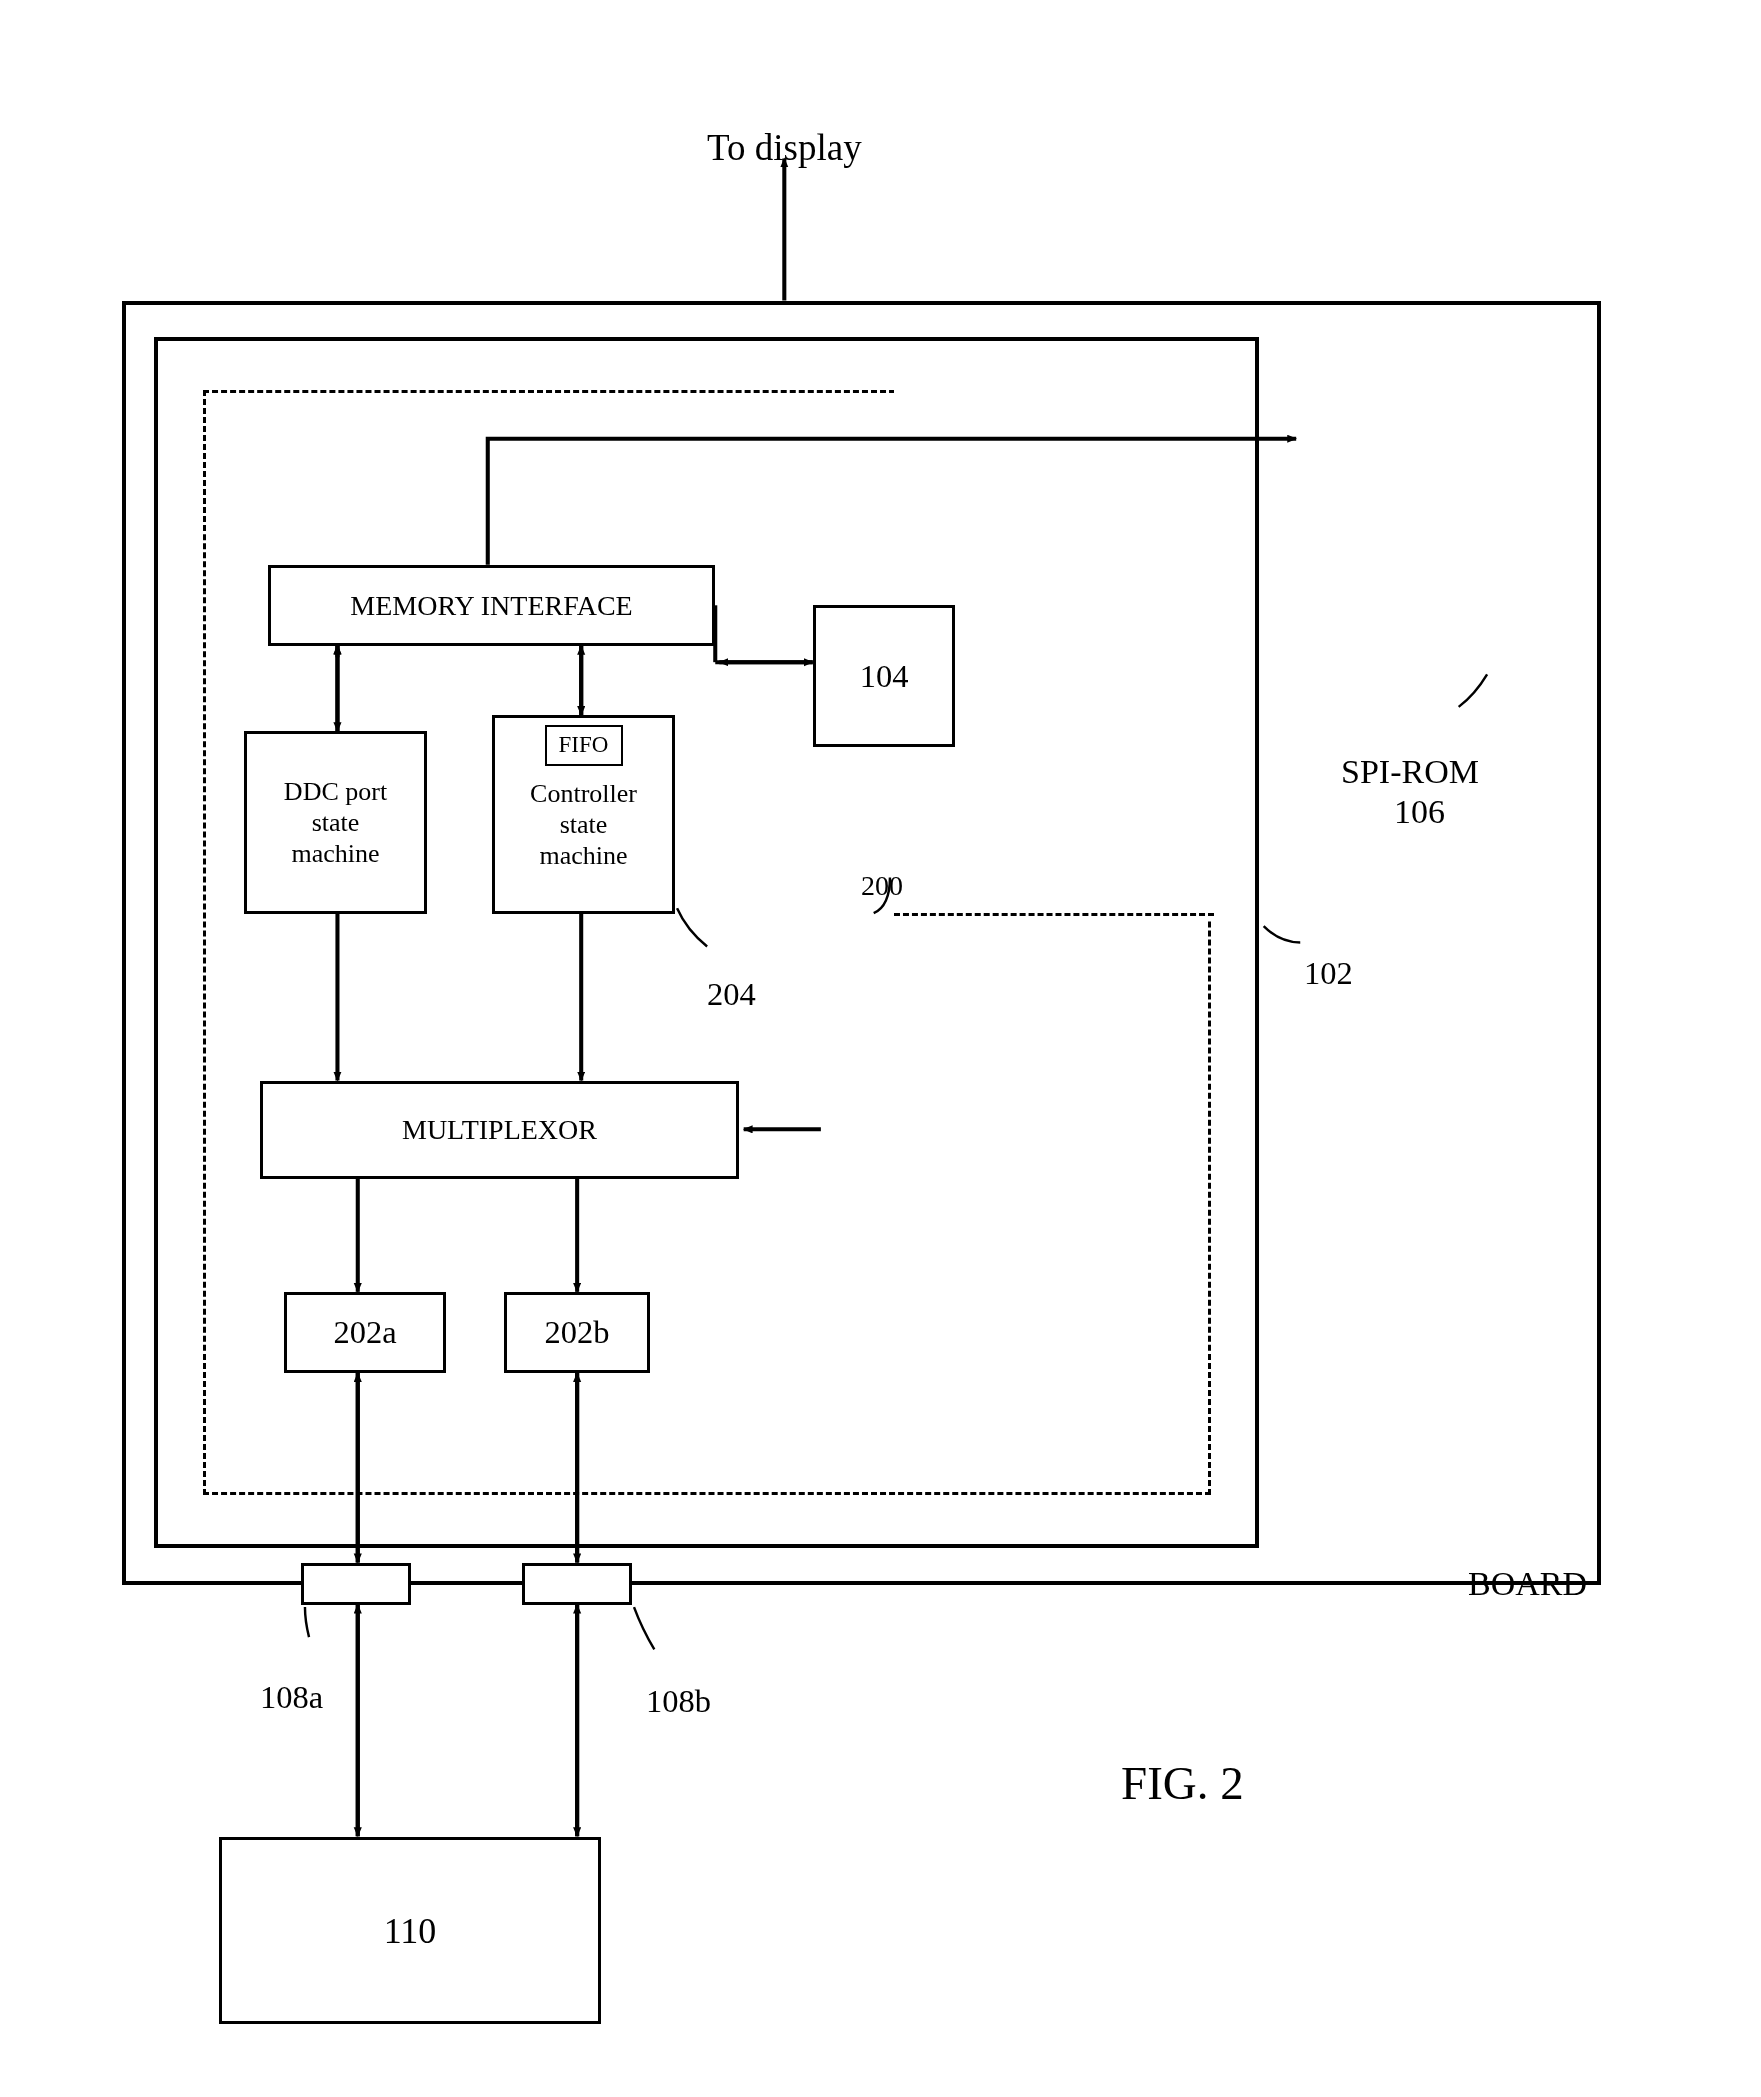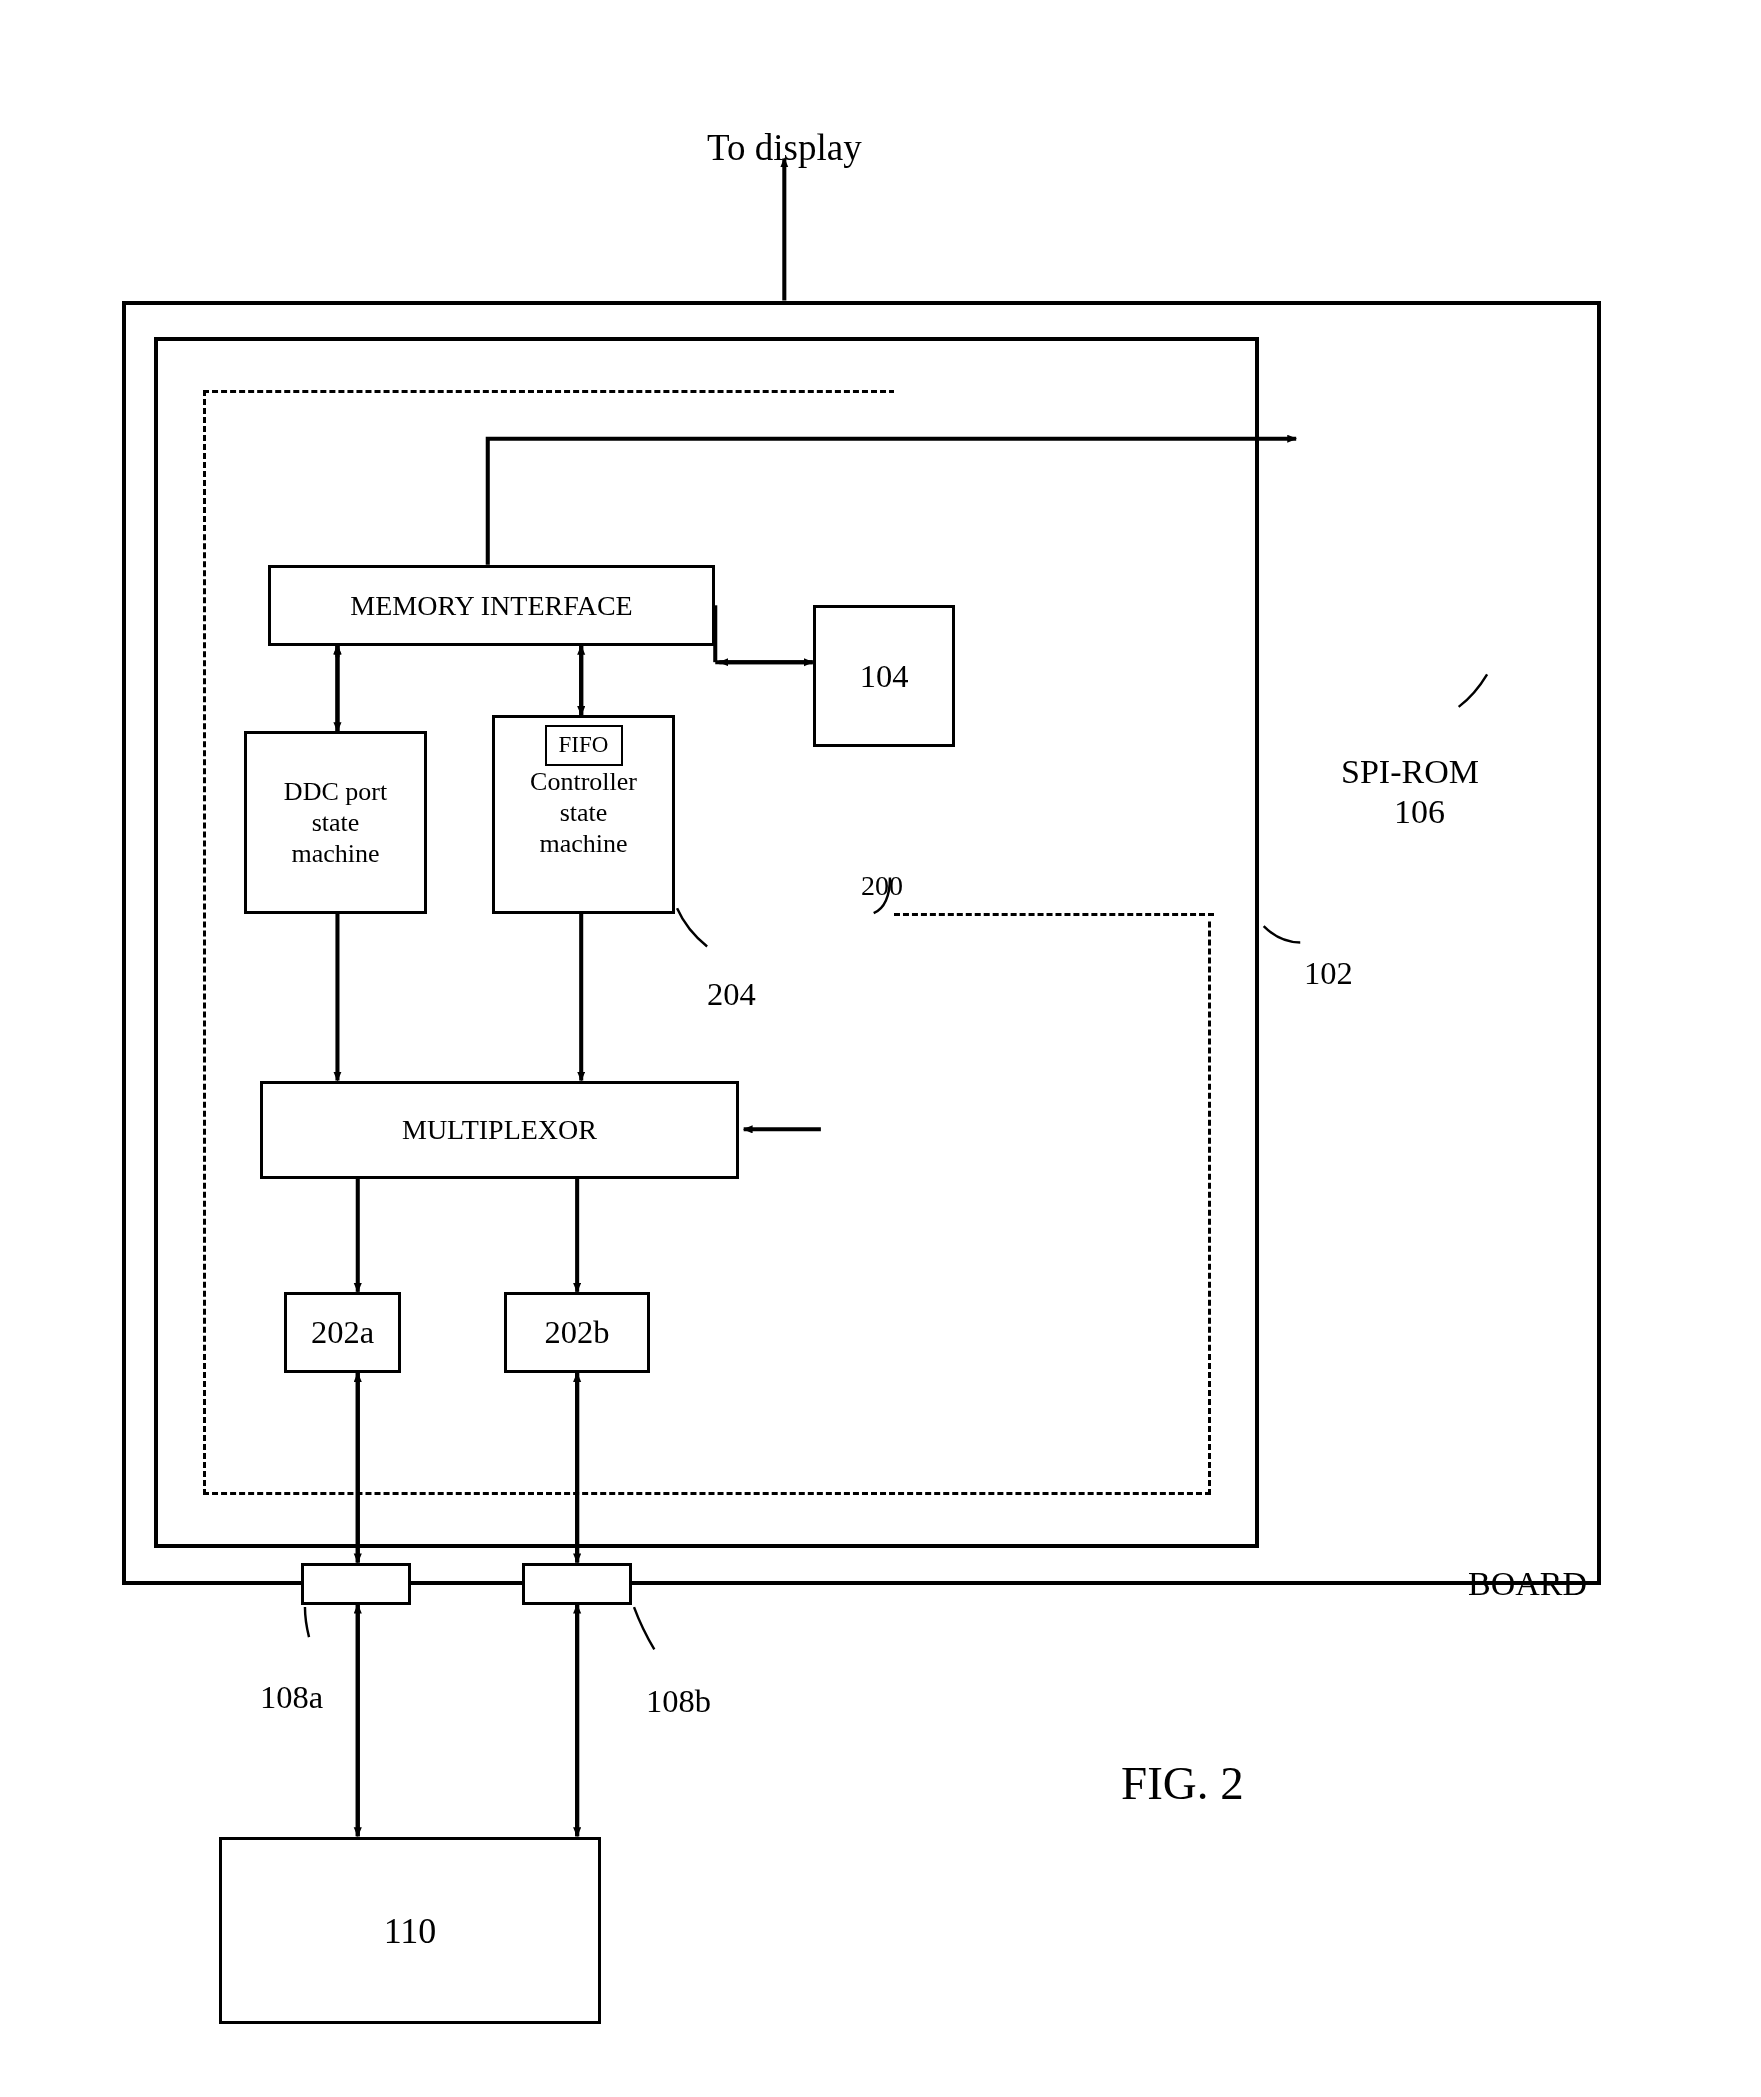--- a/index.html
+++ b/index.html
@@ -67,32 +67,32 @@
   <div class="label" style="left:1341px; top:716px; font-size:34px;">SPI-ROM</div>
   <div class="label" style="left:1394px; top:756px; font-size:34px;">106</div>
 
   <div class="box" style="left:268px; top:565px; width:447px; height:81px; font-size:28px;">MEMORY INTERFACE</div>
 
   <div class="box" style="left:244px; top:731px; width:183px; height:183px; font-size:26px; white-space:pre-line; line-height:1.2;">DDC port
 state
 machine</div>
 
   <div class="box" style="left:492px; top:715px; width:183px; height:199px; font-size:26px; flex-direction:column; justify-content:flex-start; padding-top:6.5px;">
-    <div class="box" style="position:relative; width:78px; height:41px; font-size:23px; border-width:2.4px; margin-bottom:0;">FIFO</div>
+    <div class="box" style="position:relative; width:78px; height:41px; font-size:23px; border-width:2.4px; margin-bottom:12px;">FIFO</div>
     <div style="white-space:pre-line; line-height:1.2;">Controller
 state
 machine</div>
   </div>
 
   <div class="box" style="left:813px; top:605px; width:142px; height:142px; font-size:32.5px;">104</div>
 
   <div class="box" style="left:260px; top:1081px; width:479px; height:98px; font-size:28px;">MULTIPLEXOR</div>
 
 
-  <div class="box" style="left:284px; top:1292px; width:117px; height:81px; font-size:32.5px;">202a</div>
+  <div class="box" style="left:284px; top:1292px; width:162px; height:81px; font-size:32.5px;">202a</div>
   <div class="box" style="left:504px; top:1292px; width:146px; height:81px; font-size:32.5px;">202b</div>
 
   <div class="box" style="left:301px; top:1563px; width:110px; height:42px; border-width:3.3px;"></div>
   <div class="box" style="left:522px; top:1563px; width:110px; height:42px; border-width:3.3px;"></div>
 
   <div class="box" style="left:219px; top:1837px; width:382px; height:187px; font-size:36px;">110</div>
 
   <div class="label" style="right:175px; top:1528px; font-size:34px;">BOARD</div>
 
   <div class="label label-lg" style="left:1121px; top:1719px; font-size:47px;">FIG. 2</div>

